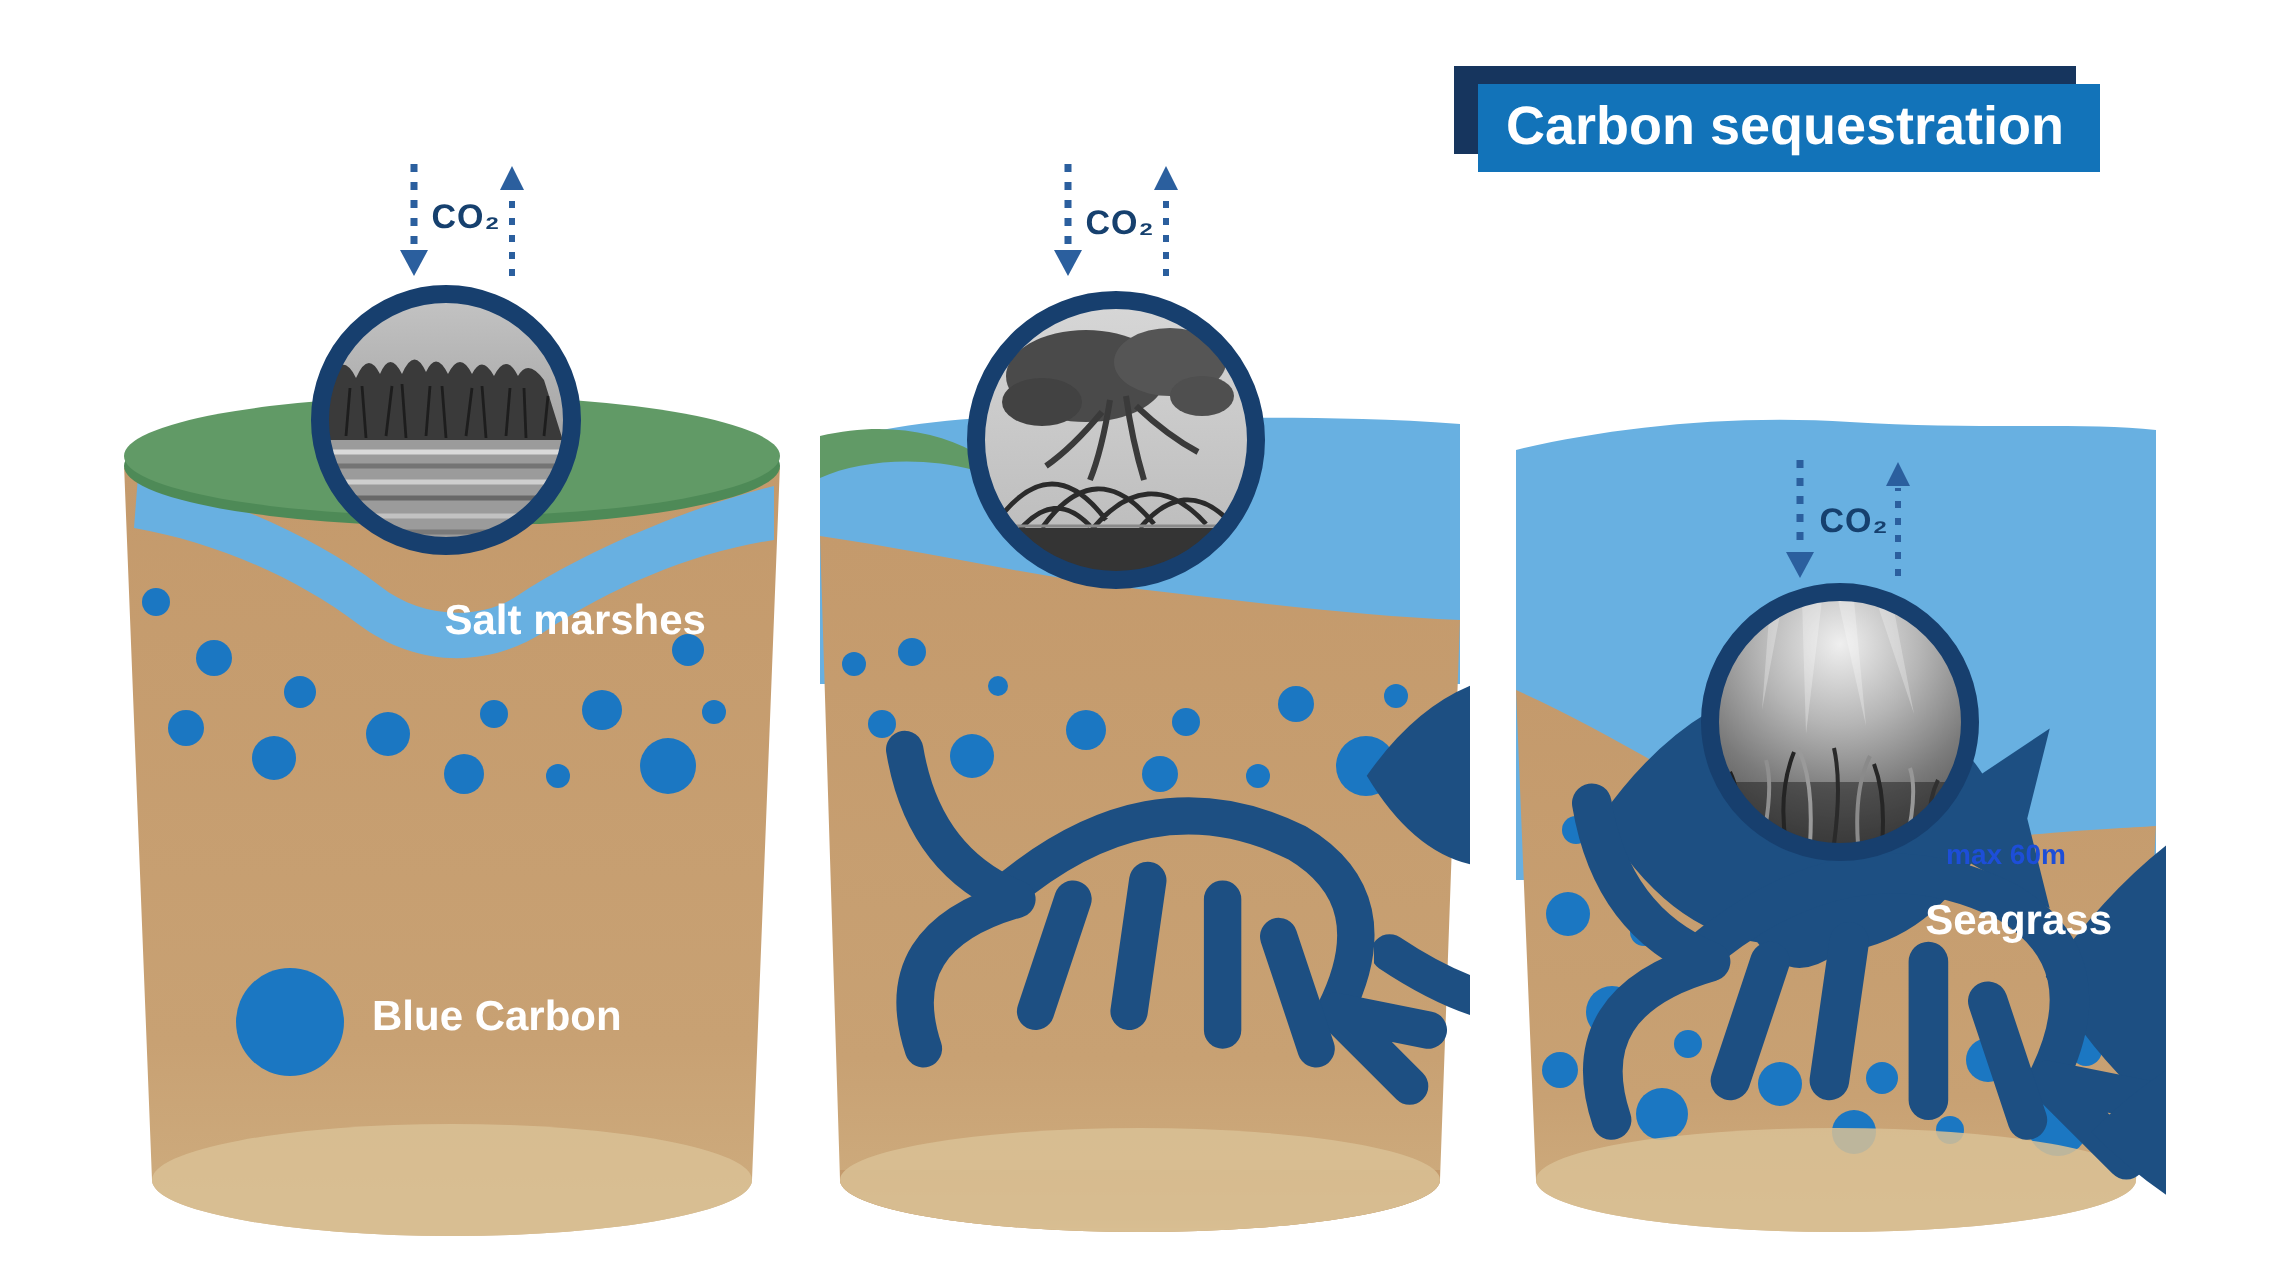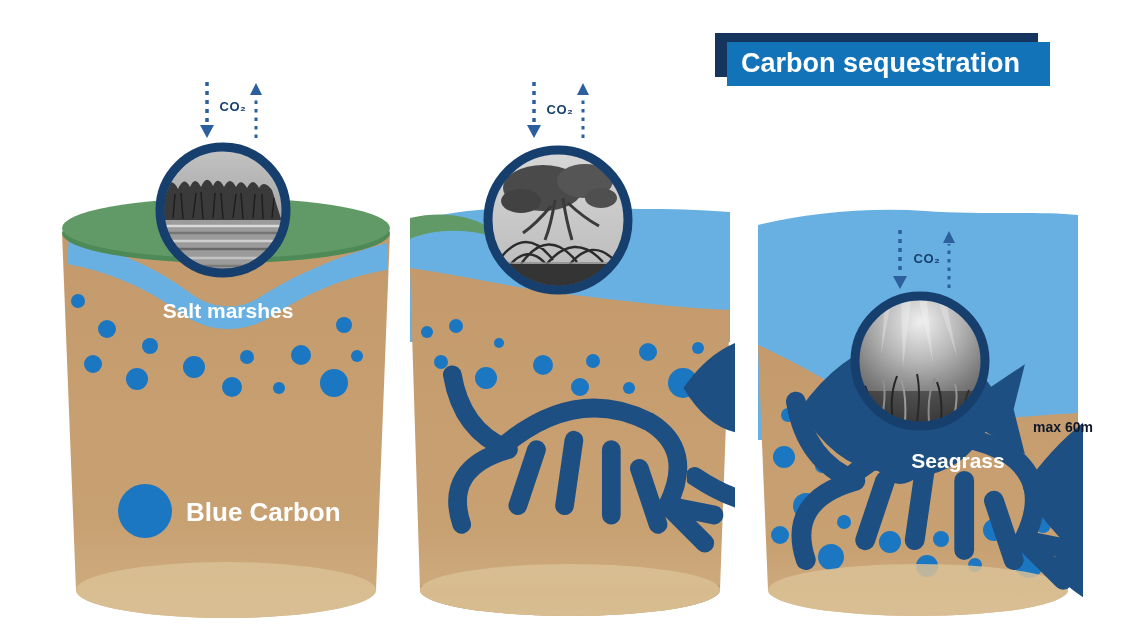--- a/index.html
+++ b/index.html
@@ -3,33 +3,33 @@
 <meta charset="utf-8">
 <style>
   html,body{margin:0;padding:0;background:#fff;}
   #canvas{position:relative;width:1140px;height:640px;background:#fff;overflow:hidden;
           font-family:"Liberation Sans",sans-serif;}
   .panel-svg{position:absolute;}
   #panel-marsh{left:55px;top:80px;}
   #panel-mangrove{left:405px;top:80px;}
   #panel-seagrass{left:753px;top:195px;}
   .title-line{position:absolute;background:var(--title-blue,#1273b9);color:#fff;
-      font-weight:bold;font-size:27px;line-height:1;padding:8px 30px 9px 14px;
+      font-weight:bold;font-size:27px;line-height:1;padding:8px 18px 9px 14px;
       box-shadow:-12px -9px 0 0 var(--title-navy,#16355e);white-space:nowrap;}
   #title-line1{top:42px;right:90px;}
   #title-line2{top:88px;right:76px;}
   .veg-label{position:absolute;color:#fff;font-weight:bold;font-size:21px;
-      text-align:center;width:250px;white-space:nowrap;}
+      text-align:right;width:250px;white-space:nowrap;}
   #label-marsh{left:103px;top:299px;}
   #label-mangrove{left:433px;top:306px;}
-  #label-seagrass{left:833px;top:449px;}
-  #label-bluecarbon{position:absolute;left:186px;top:497px;color:#fff;font-weight:bold;font-size:26px;white-space:nowrap;}
-  #label-max60{position:absolute;left:973px;top:419px;width:120px;text-align:right;
-      color:#0f172a;font-weight:bold;font-size:14px;}
-  .co2-label{position:absolute;width:60px;text-align:center;font-weight:bold;font-size:13px;
+  #label-seagrass{left:806px;top:449px;}
+  #label-bluecarbon{position:absolute;left:186px;top:497px;color:#fff;font-weight:bold;font-size:21px;white-space:nowrap;}
+  #label-max60{position:absolute;left:973px;top:419px;width:120px;text-align:left;
+      color:#1d4ed8;font-weight:bold;font-size:14px;}
+  .co2-label{position:absolute;width:60px;text-align:center;font-weight:bold;font-size:17px;
       color:var(--arrow-navy,#16406e);letter-spacing:.5px;}
   #co2-marsh{left:203px;top:99px;}
   #co2-mangrove{left:530px;top:102px;}
   #co2-seagrass{left:897px;top:251px;}
 </style>
 </head>
 <body>
 
 <div id="canvas">
 

